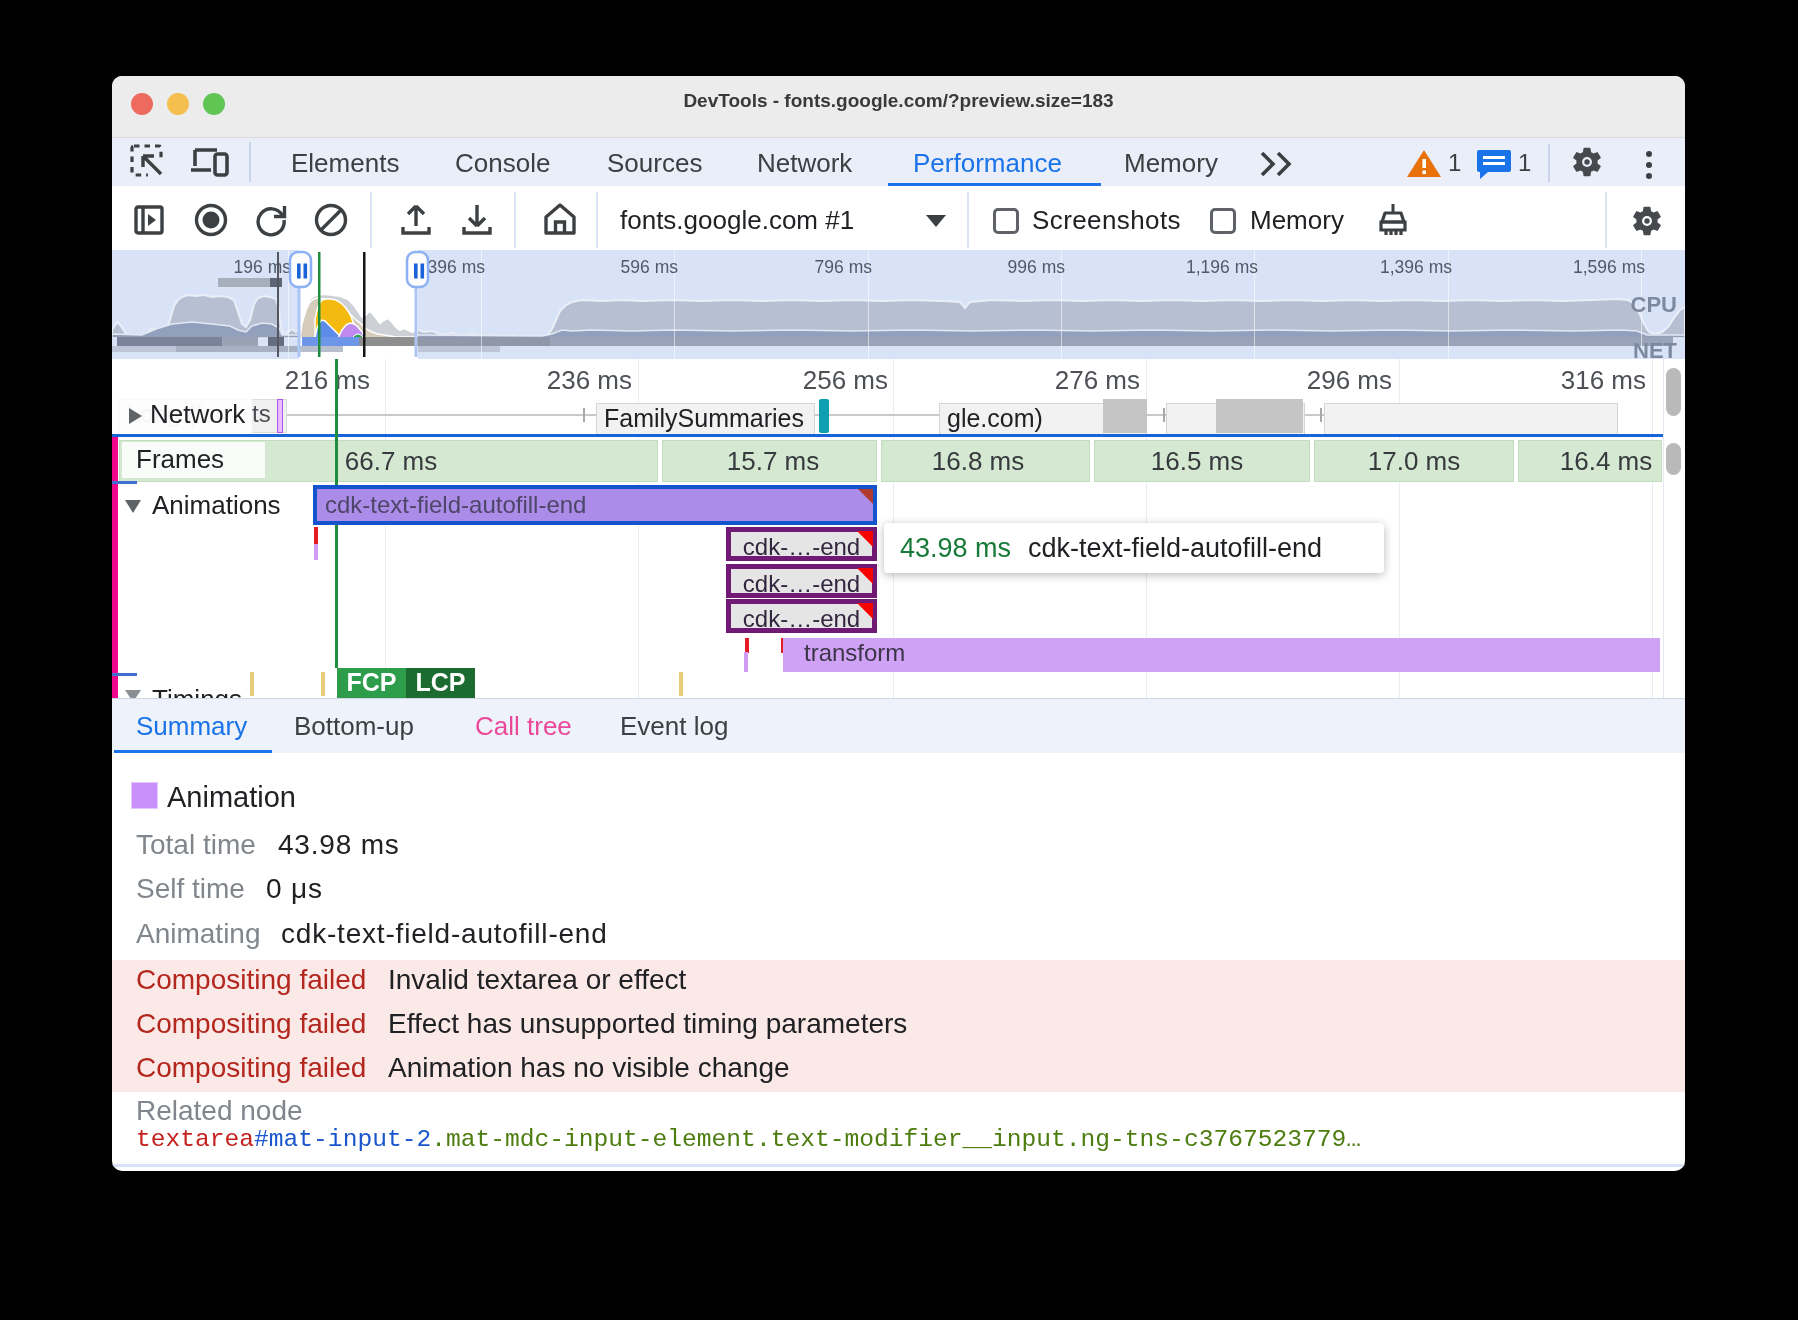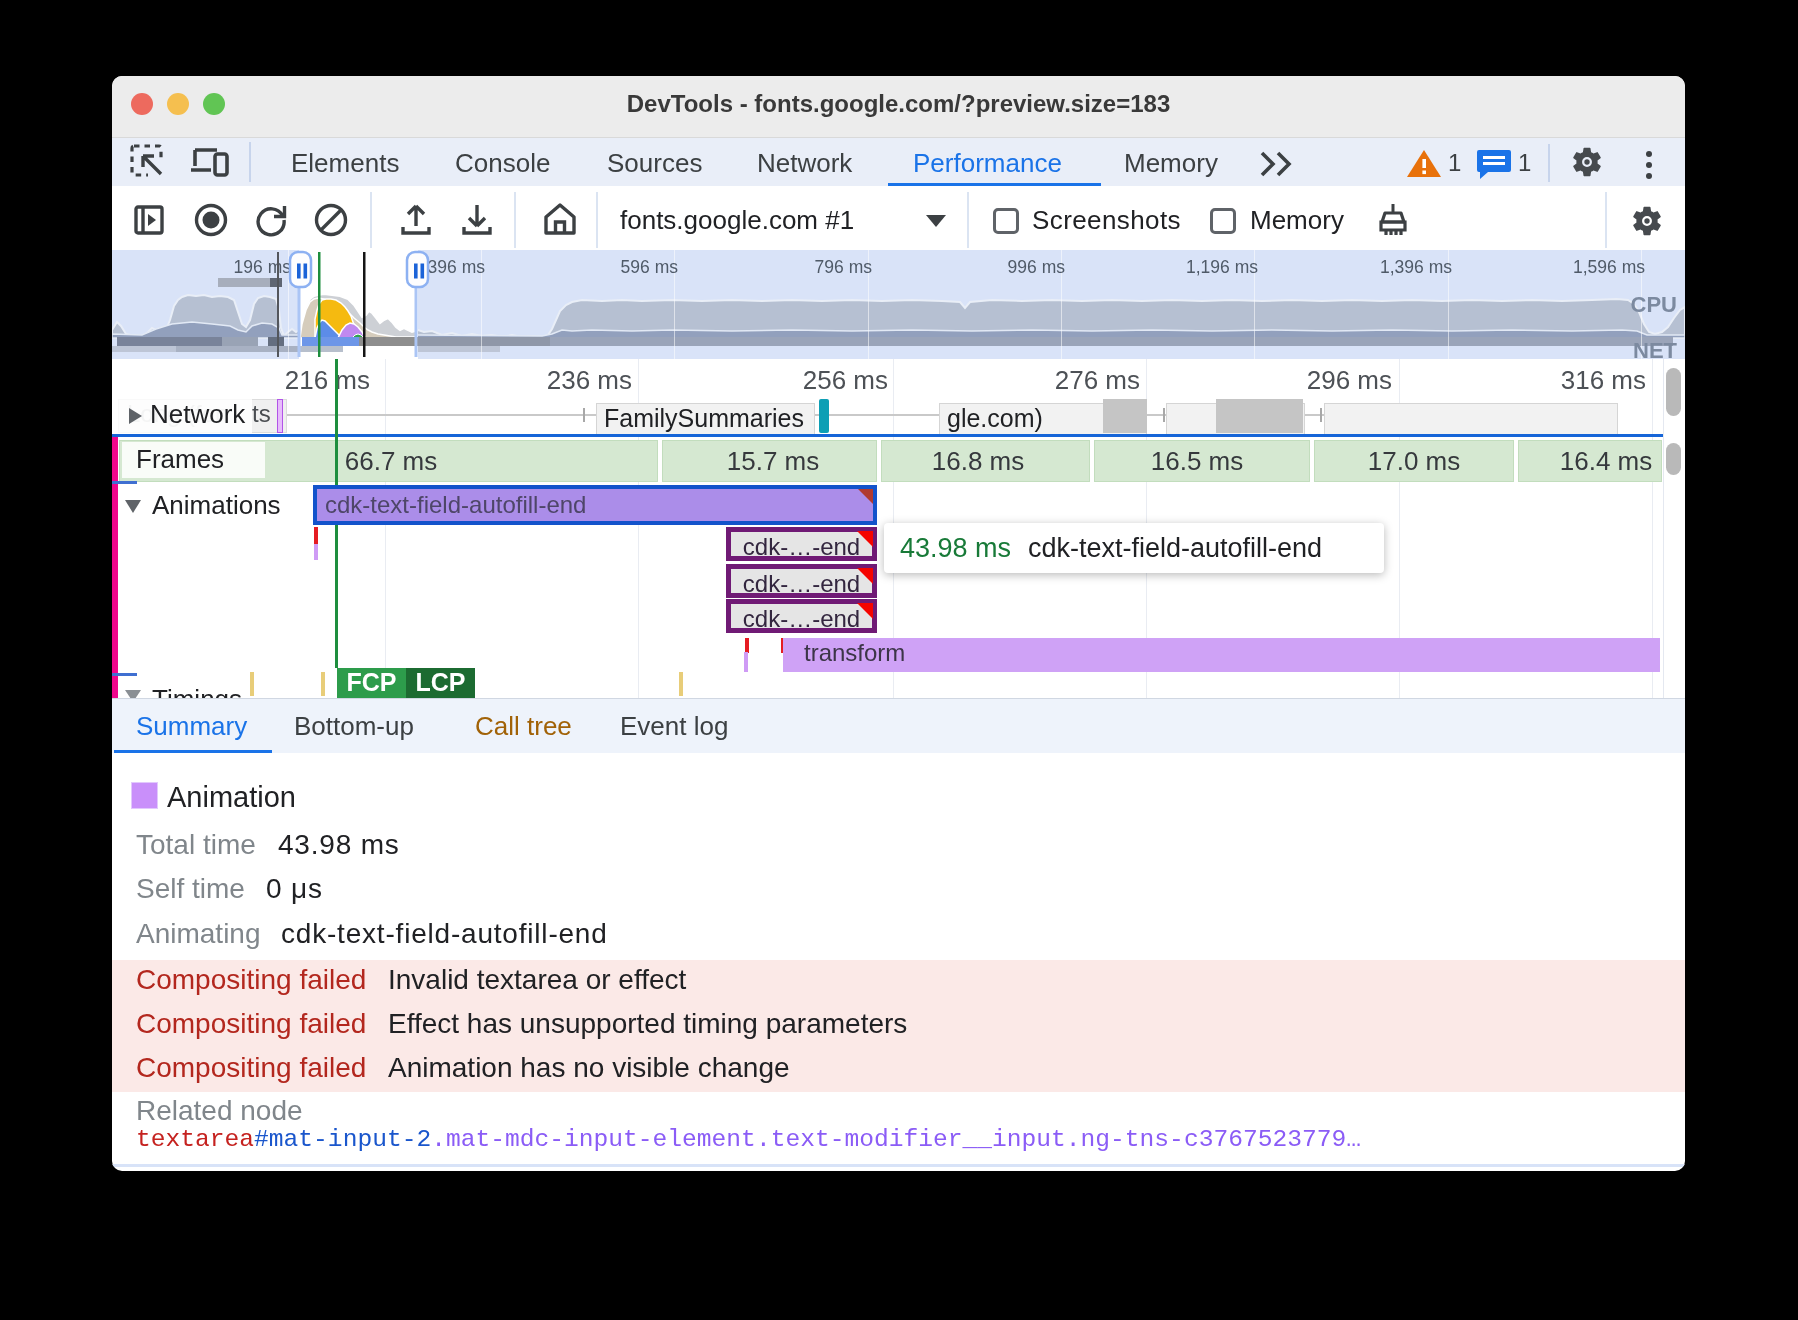--- a/index.html
+++ b/index.html
@@ -23,21 +23,21 @@
   .tabtxt { }
 </style>
 </head>
 <body>
 <div id="win">
 
   <div class="abs" style="left:0;top:0;width:1573px;height:62px;background:#ececec;border-bottom:1px solid #d9d9d9;"></div>
   <div class="abs" style="left:19px;top:17px;width:22px;height:22px;border-radius:50%;background:#ed6a5e;"></div>
   <div class="abs" style="left:55px;top:17px;width:22px;height:22px;border-radius:50%;background:#f5bf4f;"></div>
   <div class="abs" style="left:91px;top:17px;width:22px;height:22px;border-radius:50%;background:#61c554;"></div>
-  <div class="abs" style="left:0;top:14px;width:1573px;text-align:center;font-size:24px;font-weight:bold;color:#393939;">DevTools - fonts.google.com/?preview.size=183</div>
+  <div class="abs" style="left:0;top:14px;width:1573px;text-align:center;font-size:19px;font-weight:bold;color:#393939;">DevTools - fonts.google.com/?preview.size=183</div>
 
   <div class="abs" style="left:0;top:62px;width:1573px;height:48px;background:#e9eef8;"></div>
   <svg class="abs" style="left:17px;top:68px;" width="38" height="36" viewBox="0 0 38 36">
     <rect x="3" y="2" width="29" height="29" rx="2" stroke="#3c4043" stroke-width="3.2" fill="none" stroke-dasharray="5.5 5"></rect>
     <rect x="19" y="18" width="19" height="18" fill="#e9eef8"></rect>
     <path d="M14 12 L32 30 M14 12 v11 M14 12 h11" stroke="#3c4043" stroke-width="3.4" fill="none"></path>
   </svg>
   <svg class="abs" style="left:77px;top:70px;" width="42" height="32" viewBox="0 0 42 32">
     <path d="M6 4 h22 M6 4 v16 M2 24 h20" stroke="#3c4043" stroke-width="3.6" fill="none"></path>
     <rect x="26" y="8" width="12" height="21" rx="2.5" fill="none" stroke="#3c4043" stroke-width="3.6"></rect>
@@ -293,21 +293,21 @@
     <div class="abs" style="left:40px;top:325px;height:14px;overflow:hidden;font-size:26px;color:#202124;">Timings</div>
 
     <div class="abs" style="left:1554px;top:9px;width:15px;height:48px;border-radius:8px;background:#b9b9b9;"></div>
     <div class="abs" style="left:1554px;top:84px;width:15px;height:32px;border-radius:8px;background:#b9b9b9;"></div>
   </div>
 
   <div id="panel" class="abs" style="left:0;top:622px;width:1573px;height:473px;background:#fff;border-radius:30px;">
     <div class="abs" style="left:0;top:0;width:1573px;height:55px;background:#eef3fb;border-top:1px solid #d0d7e2;"></div>
     <div class="abs" style="left:24px;top:13px;font-size:26px;color:#1a73e8;">Summary</div>
     <div class="abs" style="left:182px;top:13px;font-size:26px;color:#3c4043;">Bottom-up</div>
-    <div class="abs" style="left:363px;top:13px;font-size:26px;color:#a16207;">Call tree</div>
+    <div class="abs" style="left:363px;top:13px;font-size:26px;color:#ec4899;">Call tree</div>
     <div class="abs" style="left:508px;top:13px;font-size:26px;color:#3c4043;">Event log</div>
     <div class="abs" style="left:2px;top:52px;width:158px;height:3px;background:#1a73e8;"></div>
     <div class="abs" style="left:19px;top:84px;width:27px;height:27px;background:#c98ffa;border:1px solid #e2c8fd;"></div>
     <div class="abs" style="left:55px;top:83px;font-size:29px;color:#202124;">Animation</div>
     <div class="abs glab" style="top:131px;">Total time</div>
     <div class="abs gval" style="left:166px;top:131px;">43.98 ms</div>
     <div class="abs glab" style="top:175px;">Self time</div>
     <div class="abs gval" style="left:154px;top:175px;">0 μs</div>
     <div class="abs glab" style="top:220px;">Animating</div>
     <div class="abs gval" style="left:169px;top:220px;">cdk-text-field-autofill-end</div>
@@ -317,16 +317,16 @@
       </div>
     <div class="abs prow" style="top:306px;">
         <span class="cf">Compositing failed</span>
         <span class="pd">Effect has unsupported timing parameters</span>
       </div>
     <div class="abs prow" style="top:350px;">
         <span class="cf">Compositing failed</span>
         <span class="pd">Animation has no visible change</span>
       </div>
     <div class="abs glab" style="top:397px;">Related node</div>
-    <div class="abs" style="left:24px;top:428px;font-size:24.6px;font-family:'Liberation Mono',monospace;white-space:nowrap;"><span style="color:#c5221f;">textarea</span><span style="color:#1a56cc;">#mat-input-2</span><span style="color:#8b5cf6;">.mat-mdc-input-element.text-modifier__input.ng-tns-c3767523779…</span></div>
+    <div class="abs" style="left:24px;top:428px;font-size:24.6px;font-family:'Liberation Mono',monospace;white-space:nowrap;"><span style="color:#c5221f;">textarea</span><span style="color:#1a56cc;">#mat-input-2</span><span style="color:#4d7c0f;">.mat-mdc-input-element.text-modifier__input.ng-tns-c3767523779…</span></div>
     <div class="abs" style="left:0;top:466px;width:1573px;height:3px;background:#d8e3f8;"></div>
   </div>
 </div>
 
 </body></html>

